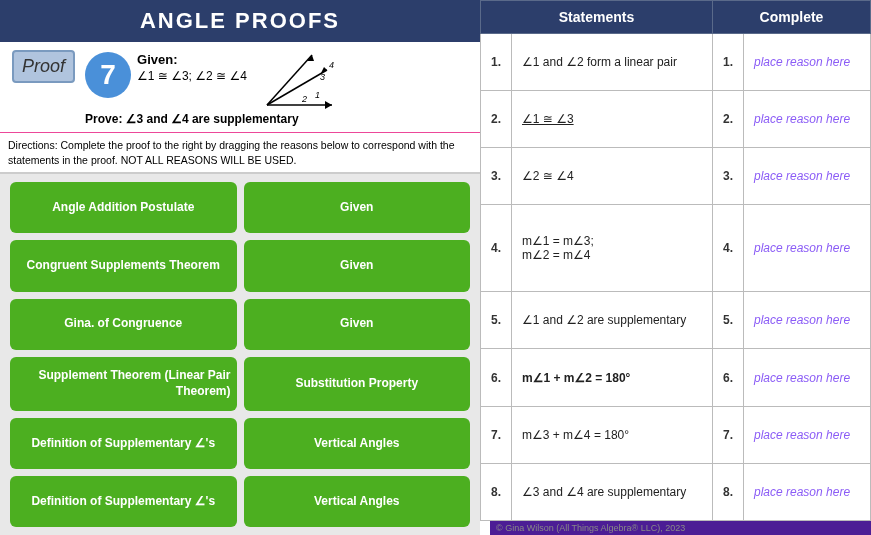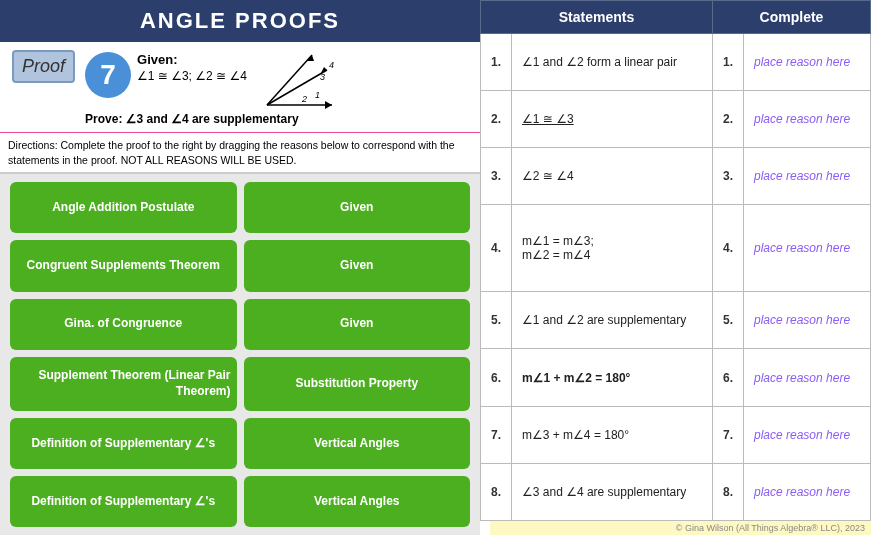--- a/index.html
+++ b/index.html
@@ -173,23 +173,22 @@
       font-style: italic;
     }
     .reason-num {
       font-weight: bold;
       color: #333;
       width: 20px;
     }
     .copyright {
       font-size: 9px;
       color: #888;
-      text-align: right;
       padding: 2px 6px;
-      background: #fef9c3;
+      background: #4c1d95;
       margin-left: 10px;
     }
   </style>
 </head>
 <body>
 
 <div class="main-container">
 
   <div class="left-panel">
     <div class="title-bar">

